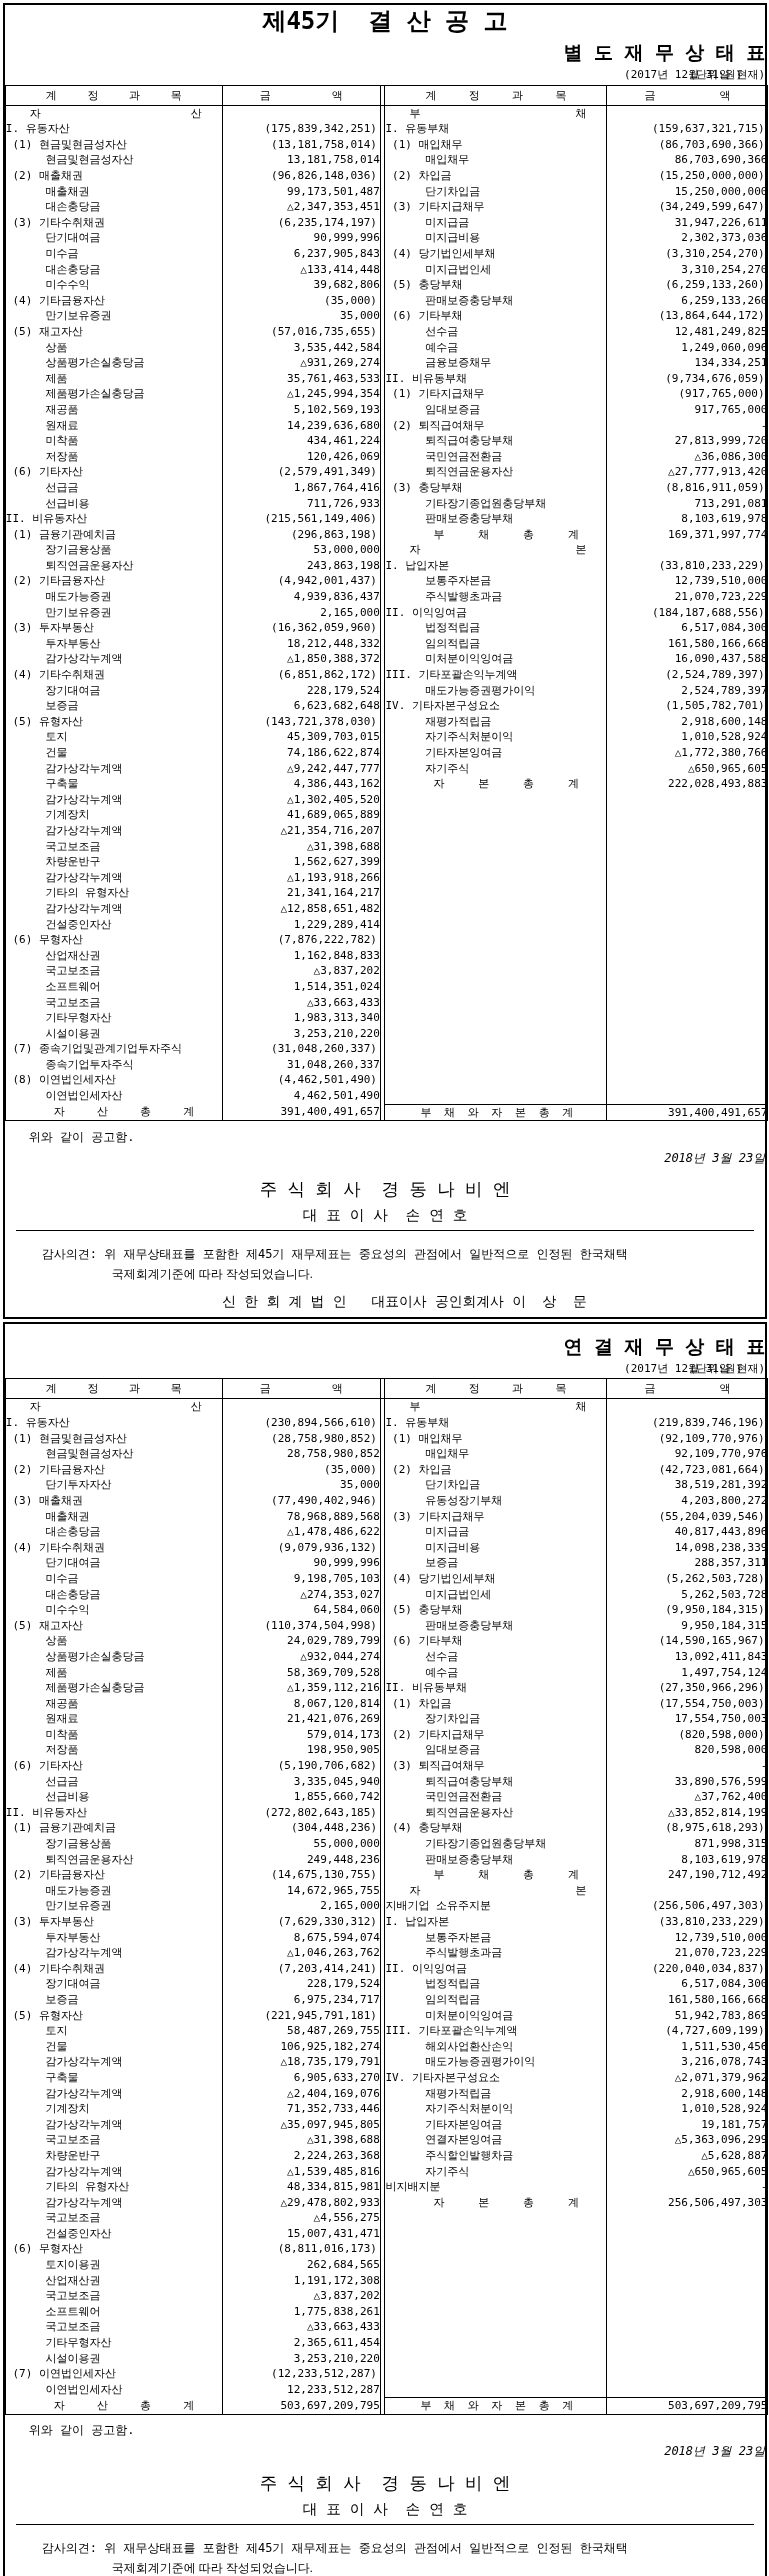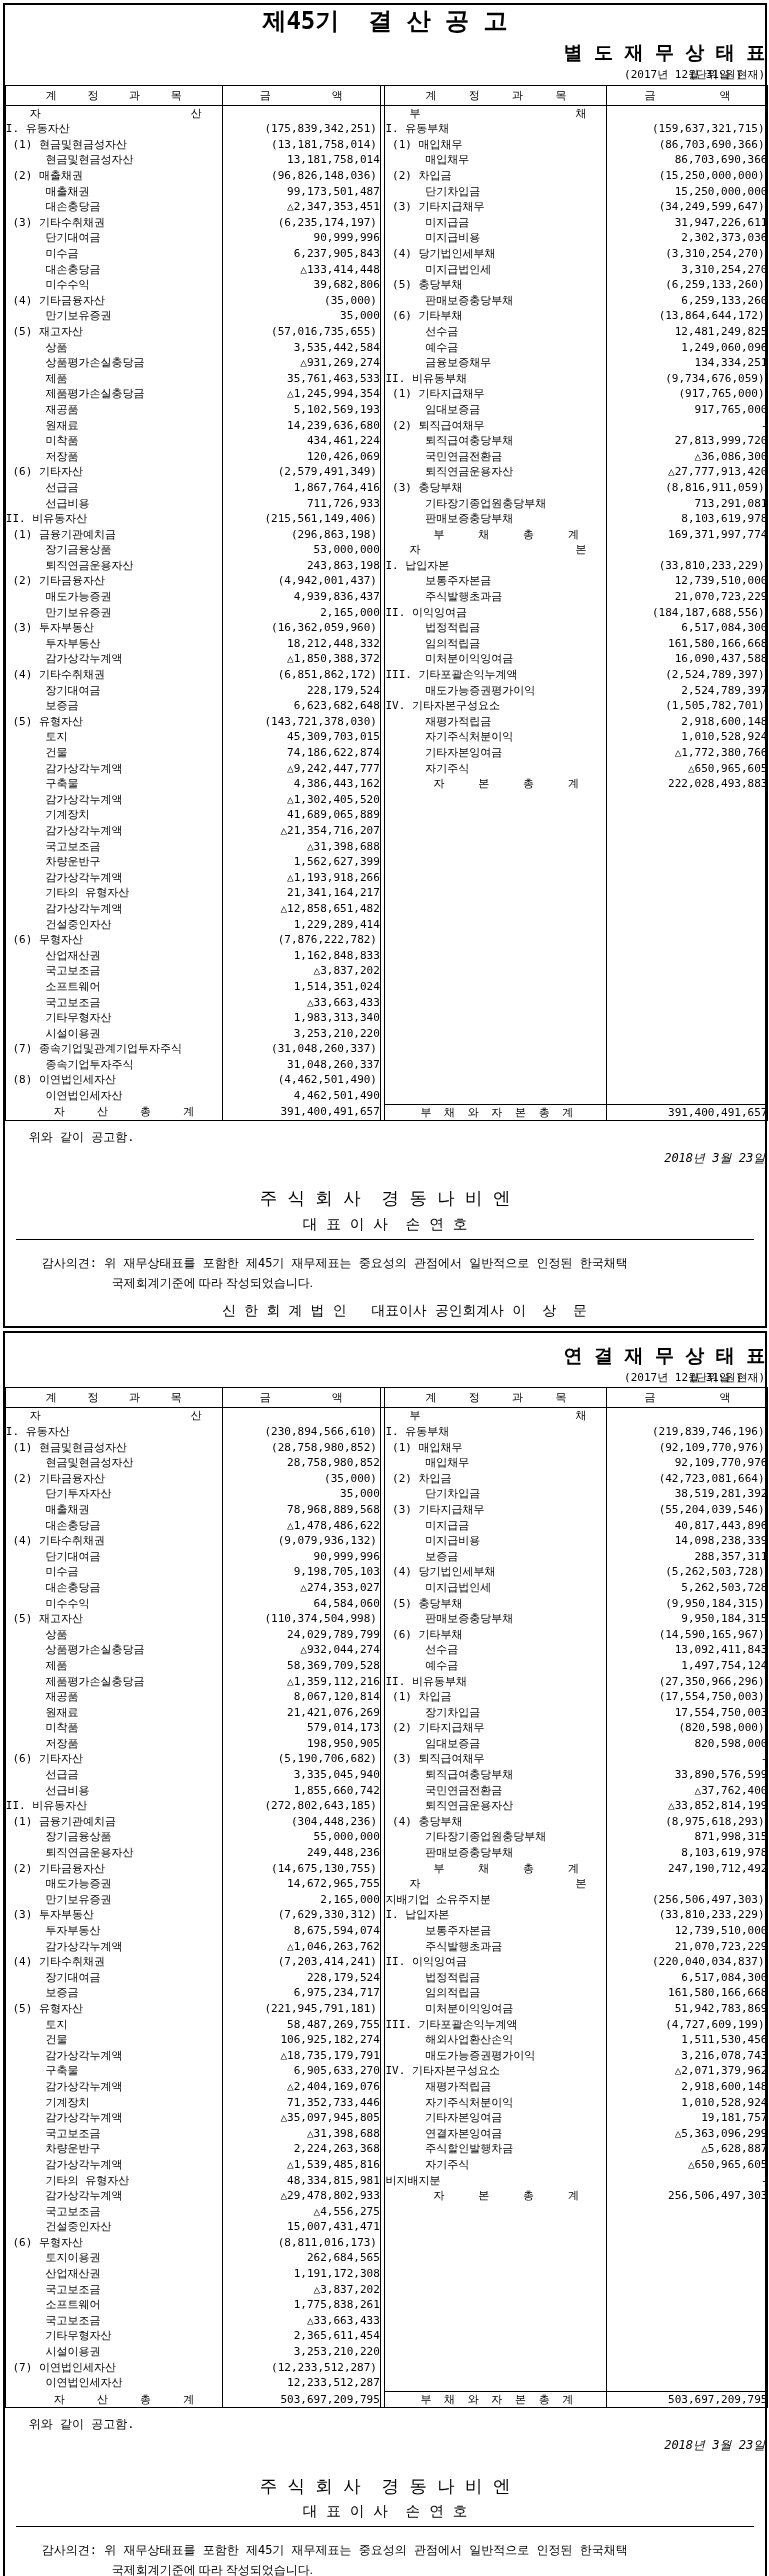--- a/index.html
+++ b/index.html
@@ -20,21 +20,21 @@
   .totals-row td:nth-child(4),.totals-row td:nth-child(5){border-top:1.8px solid #000;}
   .spread{display:flex;justify-content:space-between;}
   .n2{padding:0 20px 0 24px;}
   .n4{padding:0 27.5px 0 48px;}
   .n7{padding:0 33px 0 35px;}
   .hsp4{padding:0 40px;}
   .hsp2{padding:0 37px;}
   .footer{font-size:12px;}
   .notice{margin:8.3px 0 0 24px;line-height:14.7px;}
   .fdate{text-align:right;margin-top:6.4px;line-height:14.7px;font-style:italic;}
-  .company{text-align:center;font-size:17.4px;white-space:pre;margin-top:22px;line-height:22px;}
+  .company{text-align:center;font-size:17.4px;white-space:pre;margin-top:13px;line-height:22px;}
   .ceo{text-align:center;font-size:14.7px;white-space:pre;margin-top:4.6px;line-height:19px;}
   .rule{border-top:1.8px solid #000;margin:6.4px 11px 0 11px;height:0;}
   .audit{margin:13px 0 0 37px;line-height:20px;}
   .audit2{margin-left:70px;font-family:Liberation Serif, serif;}
   .auditor{text-align:center;font-size:13.8px;white-space:pre;margin-top:7.3px;line-height:18.3px;padding-left:39px;}
 </style>
 </head>
 <body>
 
 <div class="box">
@@ -593,20 +593,27 @@
           <td class="amt paren">(42,723,081,664)</td>
         </tr>
         <tr>
           <td class="lbl">      단기투자자산</td>
           <td class="amt">35,000</td>
           <td class="sp"></td>
           <td class="lbl">      단기차입금</td>
           <td class="amt">38,519,281,392</td>
         </tr>
         <tr>
+          <td class="lbl"> (3) 매출채권</td>
+          <td class="amt paren">(77,490,402,946)</td>
+          <td class="sp"></td>
+          <td class="lbl">      유동성장기부채</td>
+          <td class="amt">4,203,800,272</td>
+        </tr>
+        <tr>
           <td class="lbl">      매출채권</td>
           <td class="amt">78,968,889,568</td>
           <td class="sp"></td>
           <td class="lbl"> (3) 기타지급채무</td>
           <td class="amt paren">(55,204,039,546)</td>
         </tr>
         <tr>
           <td class="lbl">      대손충당금</td>
           <td class="amt">△1,478,486,622</td>
           <td class="sp"></td>

